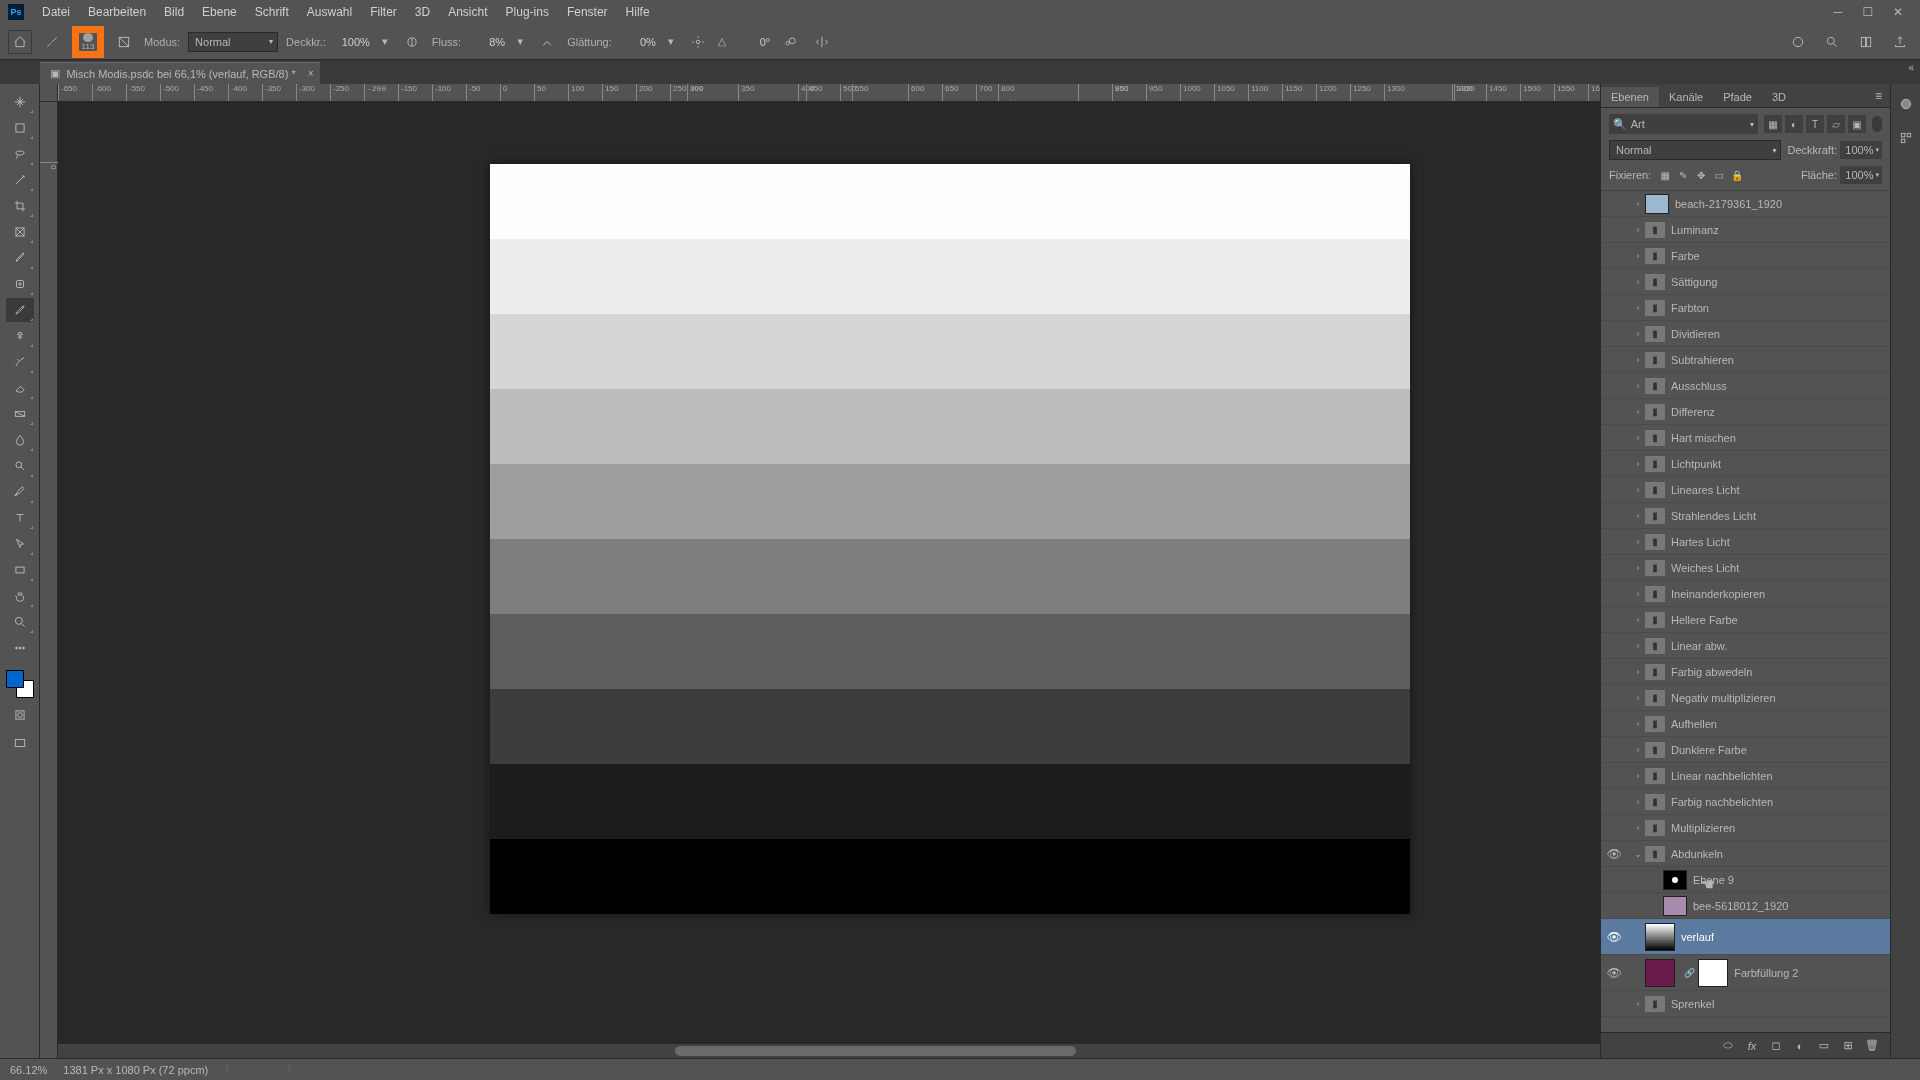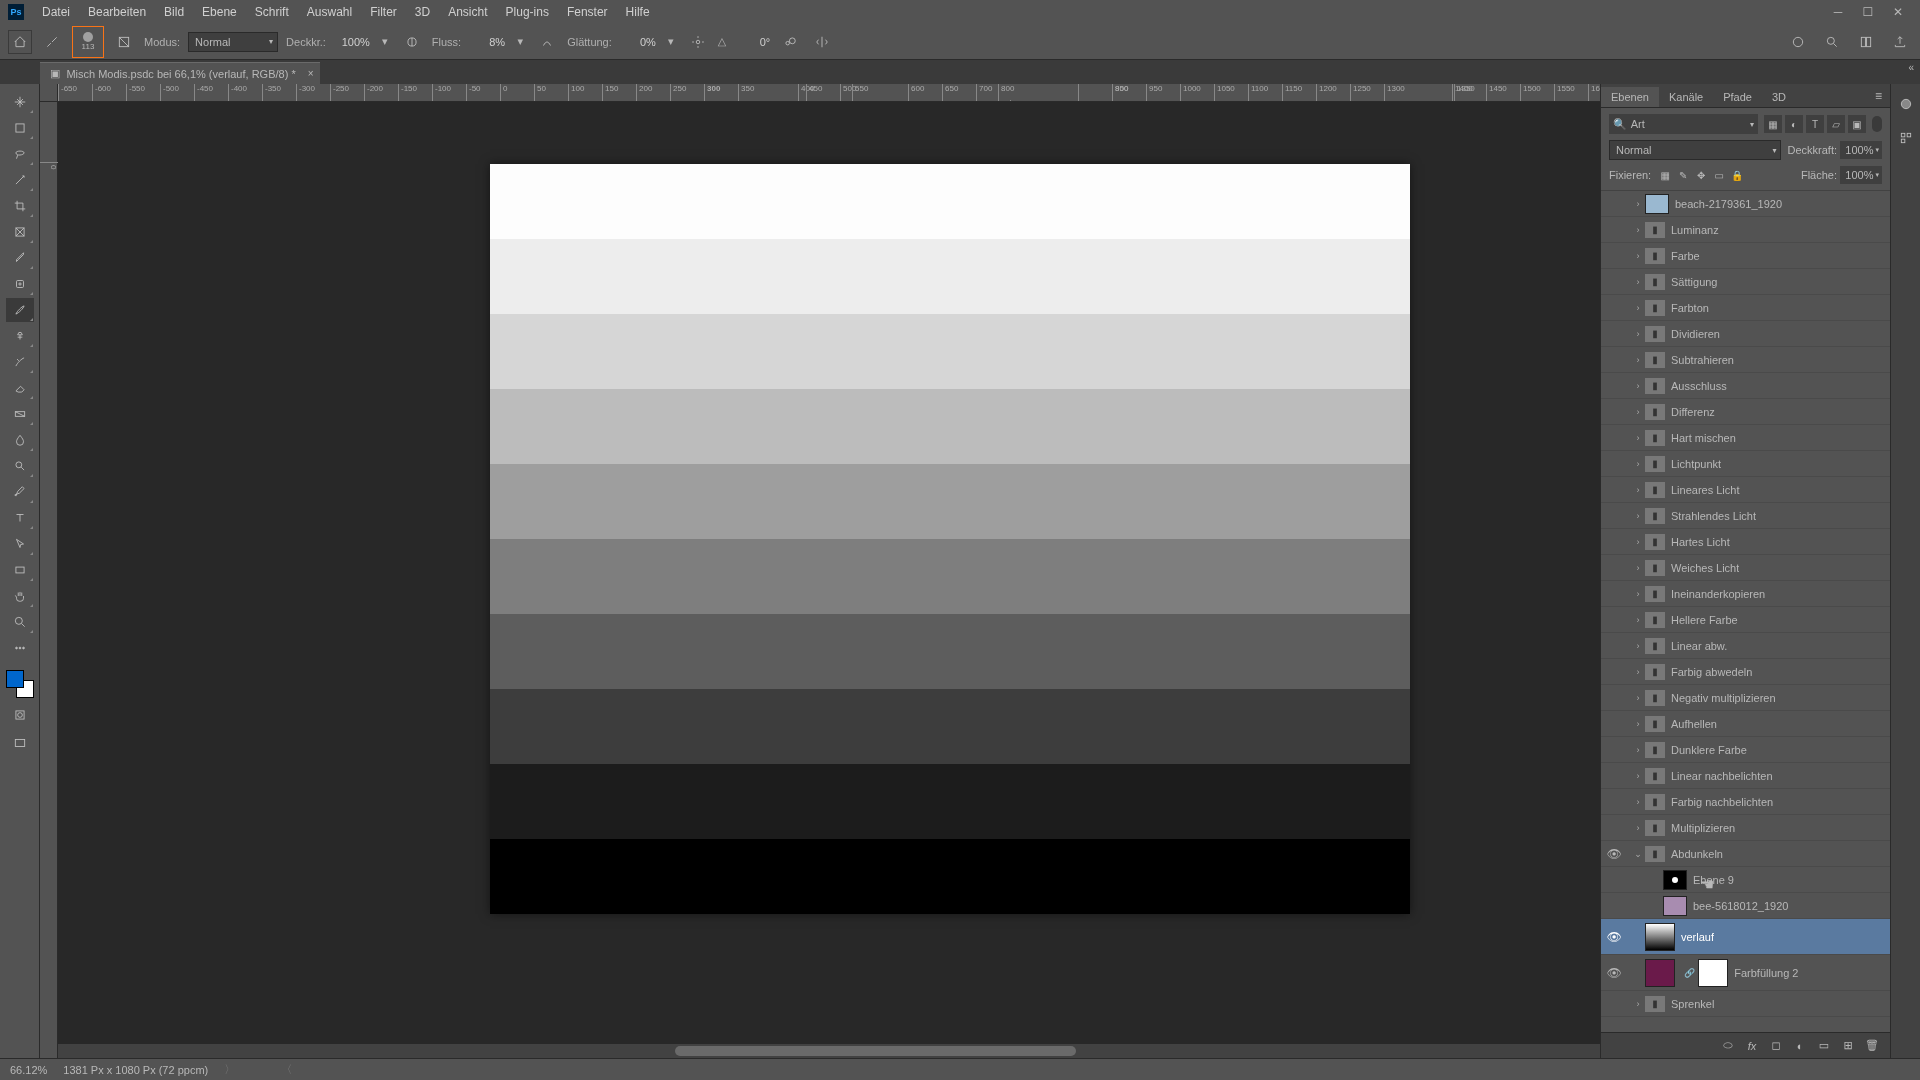--- a/index.html
+++ b/index.html
@@ -8,21 +8,21 @@
 
 .menubar { height: 24px; background: #535353; display: flex; align-items: center; padding: 0 8px; gap: 2px; }
 .menubar .logo { width: 16px; height: 16px; background: #001e36; color: #31a8ff; display: flex; align-items: center; justify-content: center; font-size: 9px; font-weight: bold; margin-right: 8px; }
 .menubar .menu-item { padding: 4px 8px; cursor: default; font-size: 12px; color: #d0d0d0; }
 .menubar .window-controls { margin-left: auto; display: flex; gap: 2px; }
 .menubar .win-btn { width: 28px; height: 20px; display: flex; align-items: center; justify-content: center; font-size: 12px; }
 
 
 .optbar { height: 36px; background: #535353; border-bottom: 1px solid #2a2a2a; display: flex; align-items: center; padding: 0 8px; gap: 8px; font-size: 11px; }
 .optbar .home-btn { width: 24px; height: 24px; display: flex; align-items: center; justify-content: center; border: 1px solid #3a3a3a; }
-.optbar .brush-preview { width: 32px; height: 32px; border: 1px solid #f97316; display: flex; flex-direction: column; align-items: center; justify-content: center; }
+.optbar .brush-preview { width: 32px; height: 32px; border: 7px solid #f97316; display: flex; flex-direction: column; align-items: center; justify-content: center; }
 .optbar .brush-preview .dot { width: 10px; height: 10px; border-radius: 50%; background: #a0a0a0; }
 .optbar .brush-preview .num { font-size: 8px; }
 .optbar .icon-btn { width: 24px; height: 24px; display: flex; align-items: center; justify-content: center; border: 1px solid transparent; }
 .optbar .label { color: #b0b0b0; }
 .optbar .dropdown { background: #3f3f3f; border: 1px solid #2a2a2a; padding: 2px 18px 2px 6px; position: relative; min-width: 90px; height: 20px; display: flex; align-items: center; }
 .optbar .dropdown::after { content: "▾"; position: absolute; right: 4px; font-size: 8px; }
 .optbar .num-input { background: transparent; border: none; color: #d0d0d0; width: 36px; text-align: right; }
 .optbar .mini-dd { width: 14px; height: 18px; display: flex; align-items: center; justify-content: center; }
 .optbar .right-icons { margin-left: auto; display: flex; gap: 10px; }
 
@@ -338,31 +338,31 @@
     <div class="ruler-h" id="ruler-h">
         <div class="tick" style="left: 0px;">-650</div>
         <div class="tick" style="left: 34px;">-600</div>
         <div class="tick" style="left: 68px;">-550</div>
         <div class="tick" style="left: 102px;">-500</div>
         <div class="tick" style="left: 136px;">-450</div>
         <div class="tick" style="left: 170px;">-400</div>
         <div class="tick" style="left: 204px;">-350</div>
         <div class="tick" style="left: 238px;">-300</div>
         <div class="tick" style="left: 272px;">-250</div>
-        <div class="tick" style="left: 306px;">-200</div>
+        <div class="tick" style="left: 306px; font-family: Liberation Mono, monospace;">-200</div>
         <div class="tick" style="left: 340px;">-150</div>
         <div class="tick" style="left: 374px;">-100</div>
         <div class="tick" style="left: 408px;">-50</div>
         <div class="tick" style="left: 442px;">0</div>
         <div class="tick" style="left: 476px;">50</div>
         <div class="tick" style="left: 510px;">100</div>
         <div class="tick" style="left: 544px;">150</div>
         <div class="tick" style="left: 578px;">200</div>
         <div class="tick" style="left: 612px;">250</div>
-        <div class="tick" style="left: 646px; font-weight: bold;">300</div>
+        <div class="tick" style="left: 629px; font-weight: bold;">300</div>
         <div class="tick" style="left: 680px;">350</div>
         <div class="tick" style="left: 740px;">400</div>
         <div class="tick" style="left: 748px;">450</div>
         <div class="tick" style="left: 782px;">500</div>
         <div class="tick" style="left: 794px;">550</div>
         <div class="tick" style="left: 850px;">600</div>
         <div class="tick" style="left: 884px;">650</div>
         <div class="tick" style="left: 918px;">700</div>
         <div class="tick" style="left: 952px; margin-top: 16px;">750</div>
         <div class="tick" style="left: 940px;">800</div>

